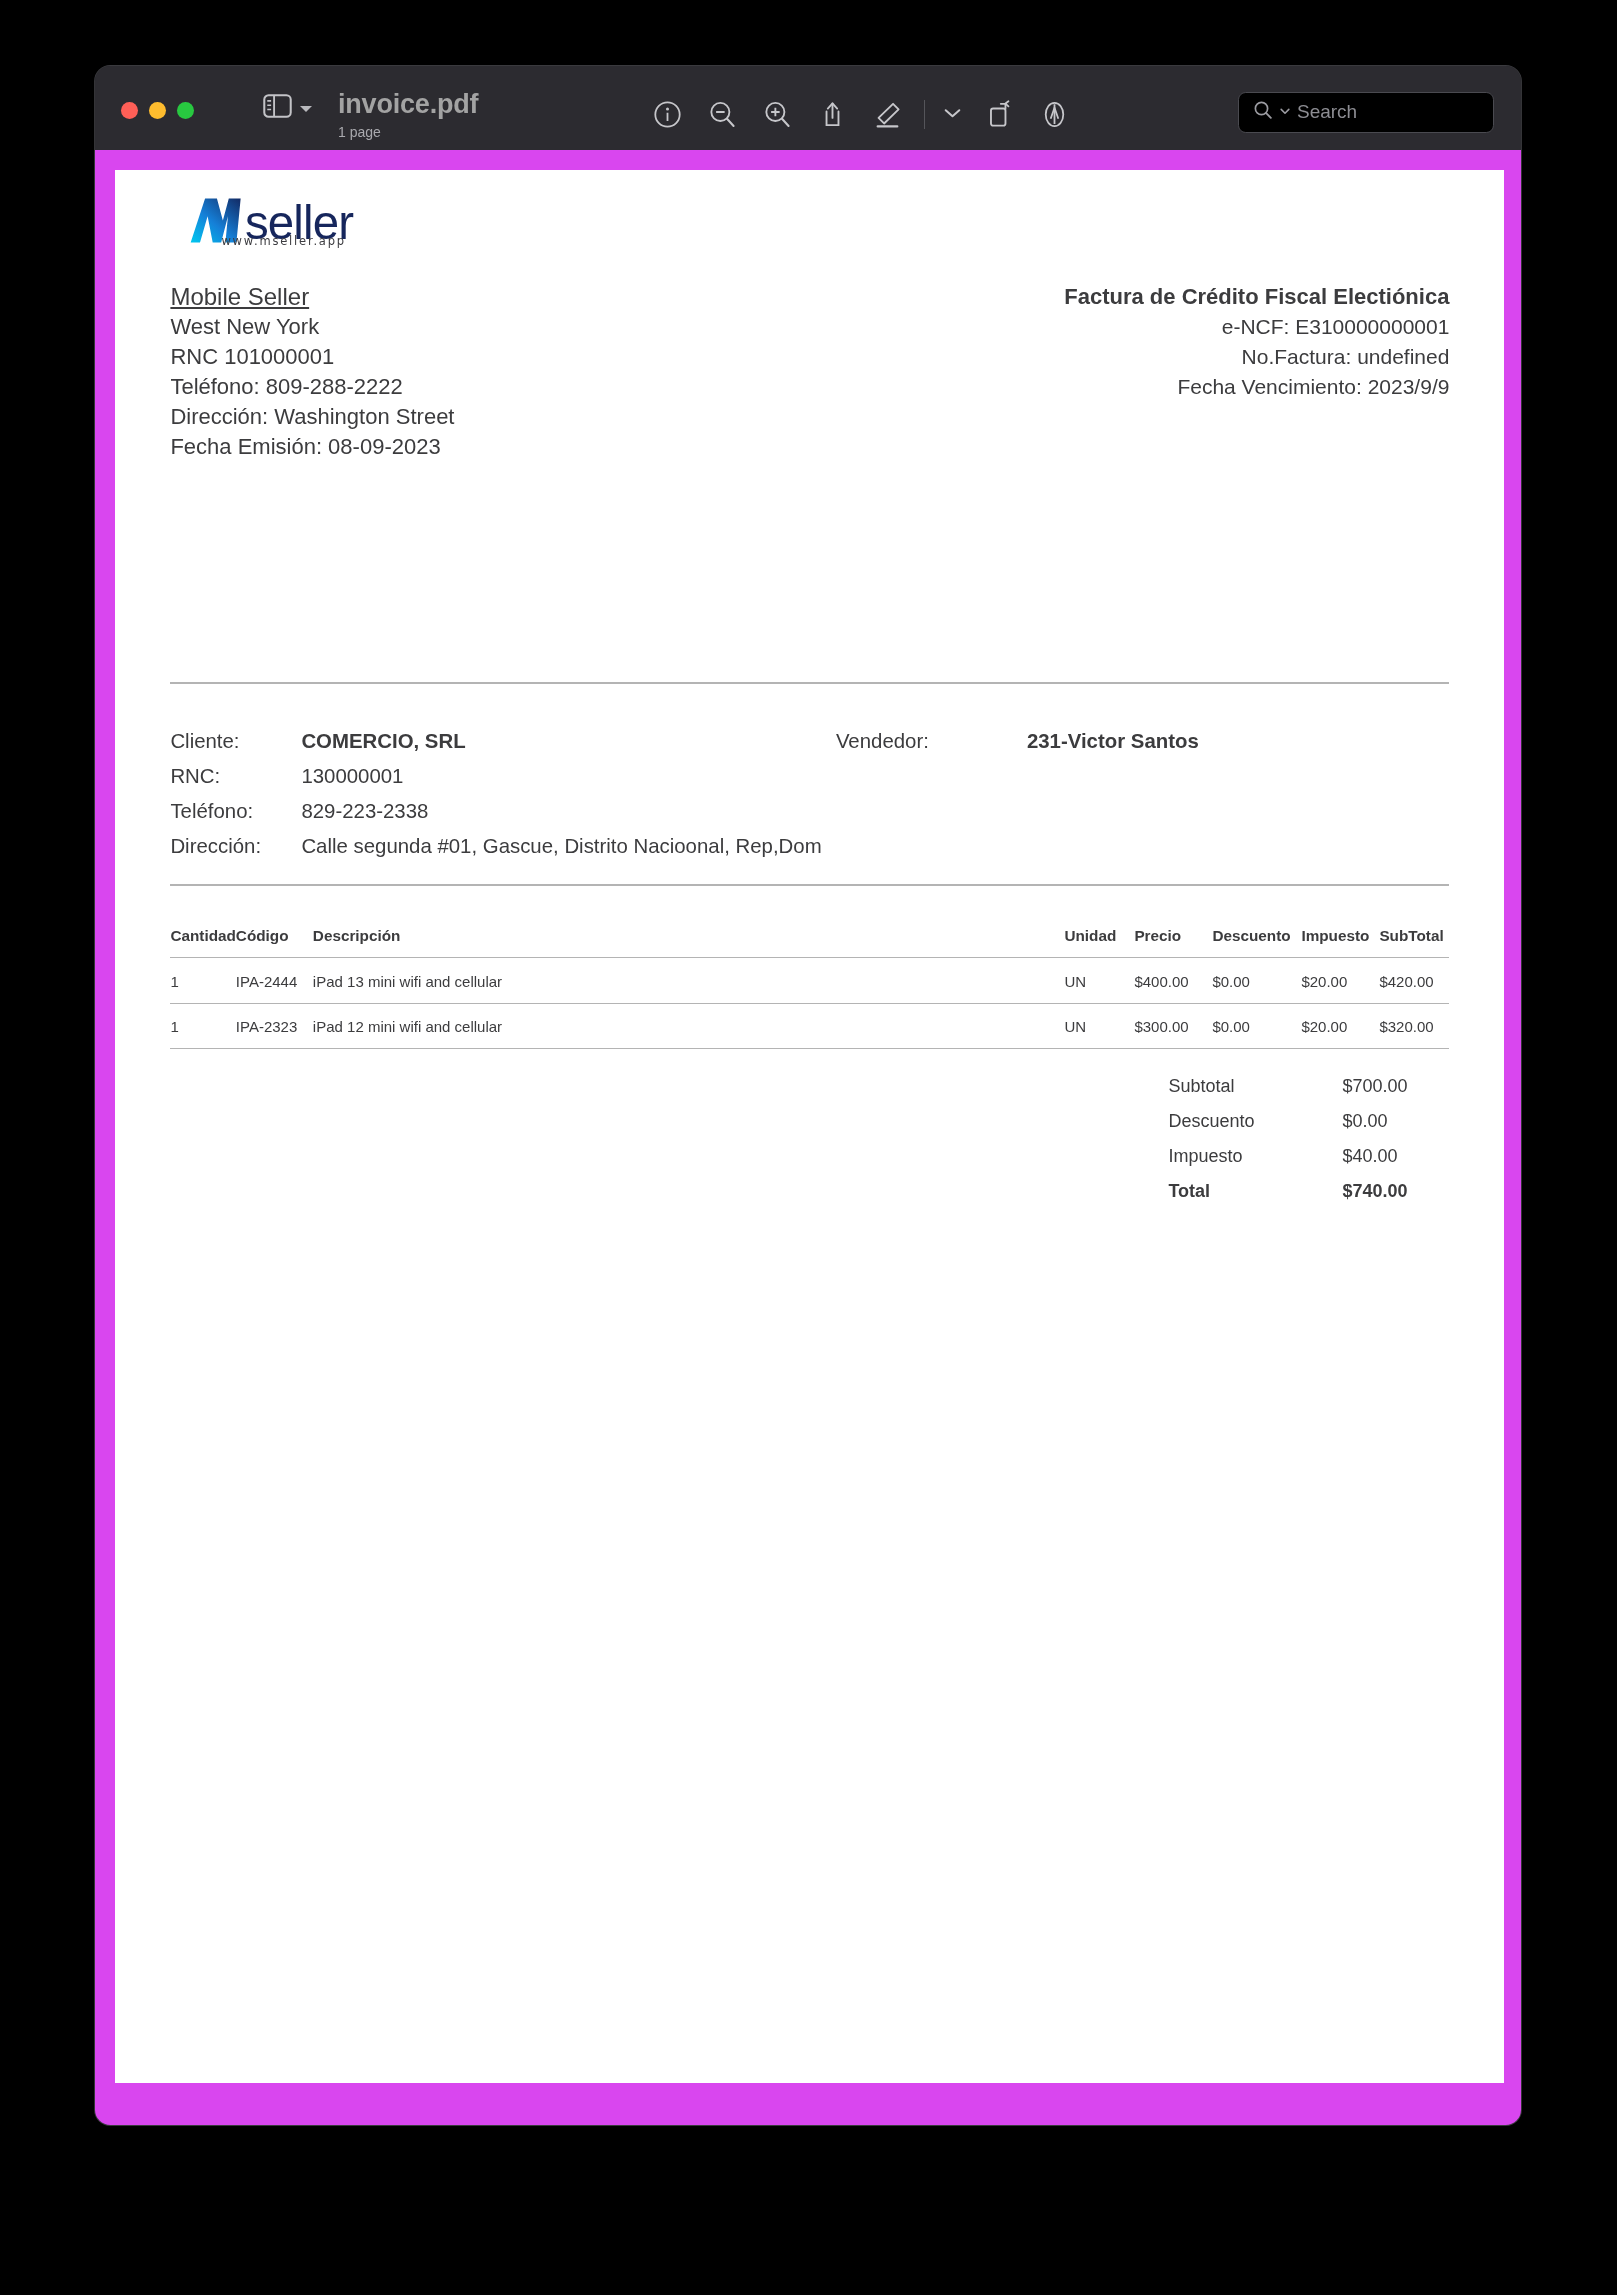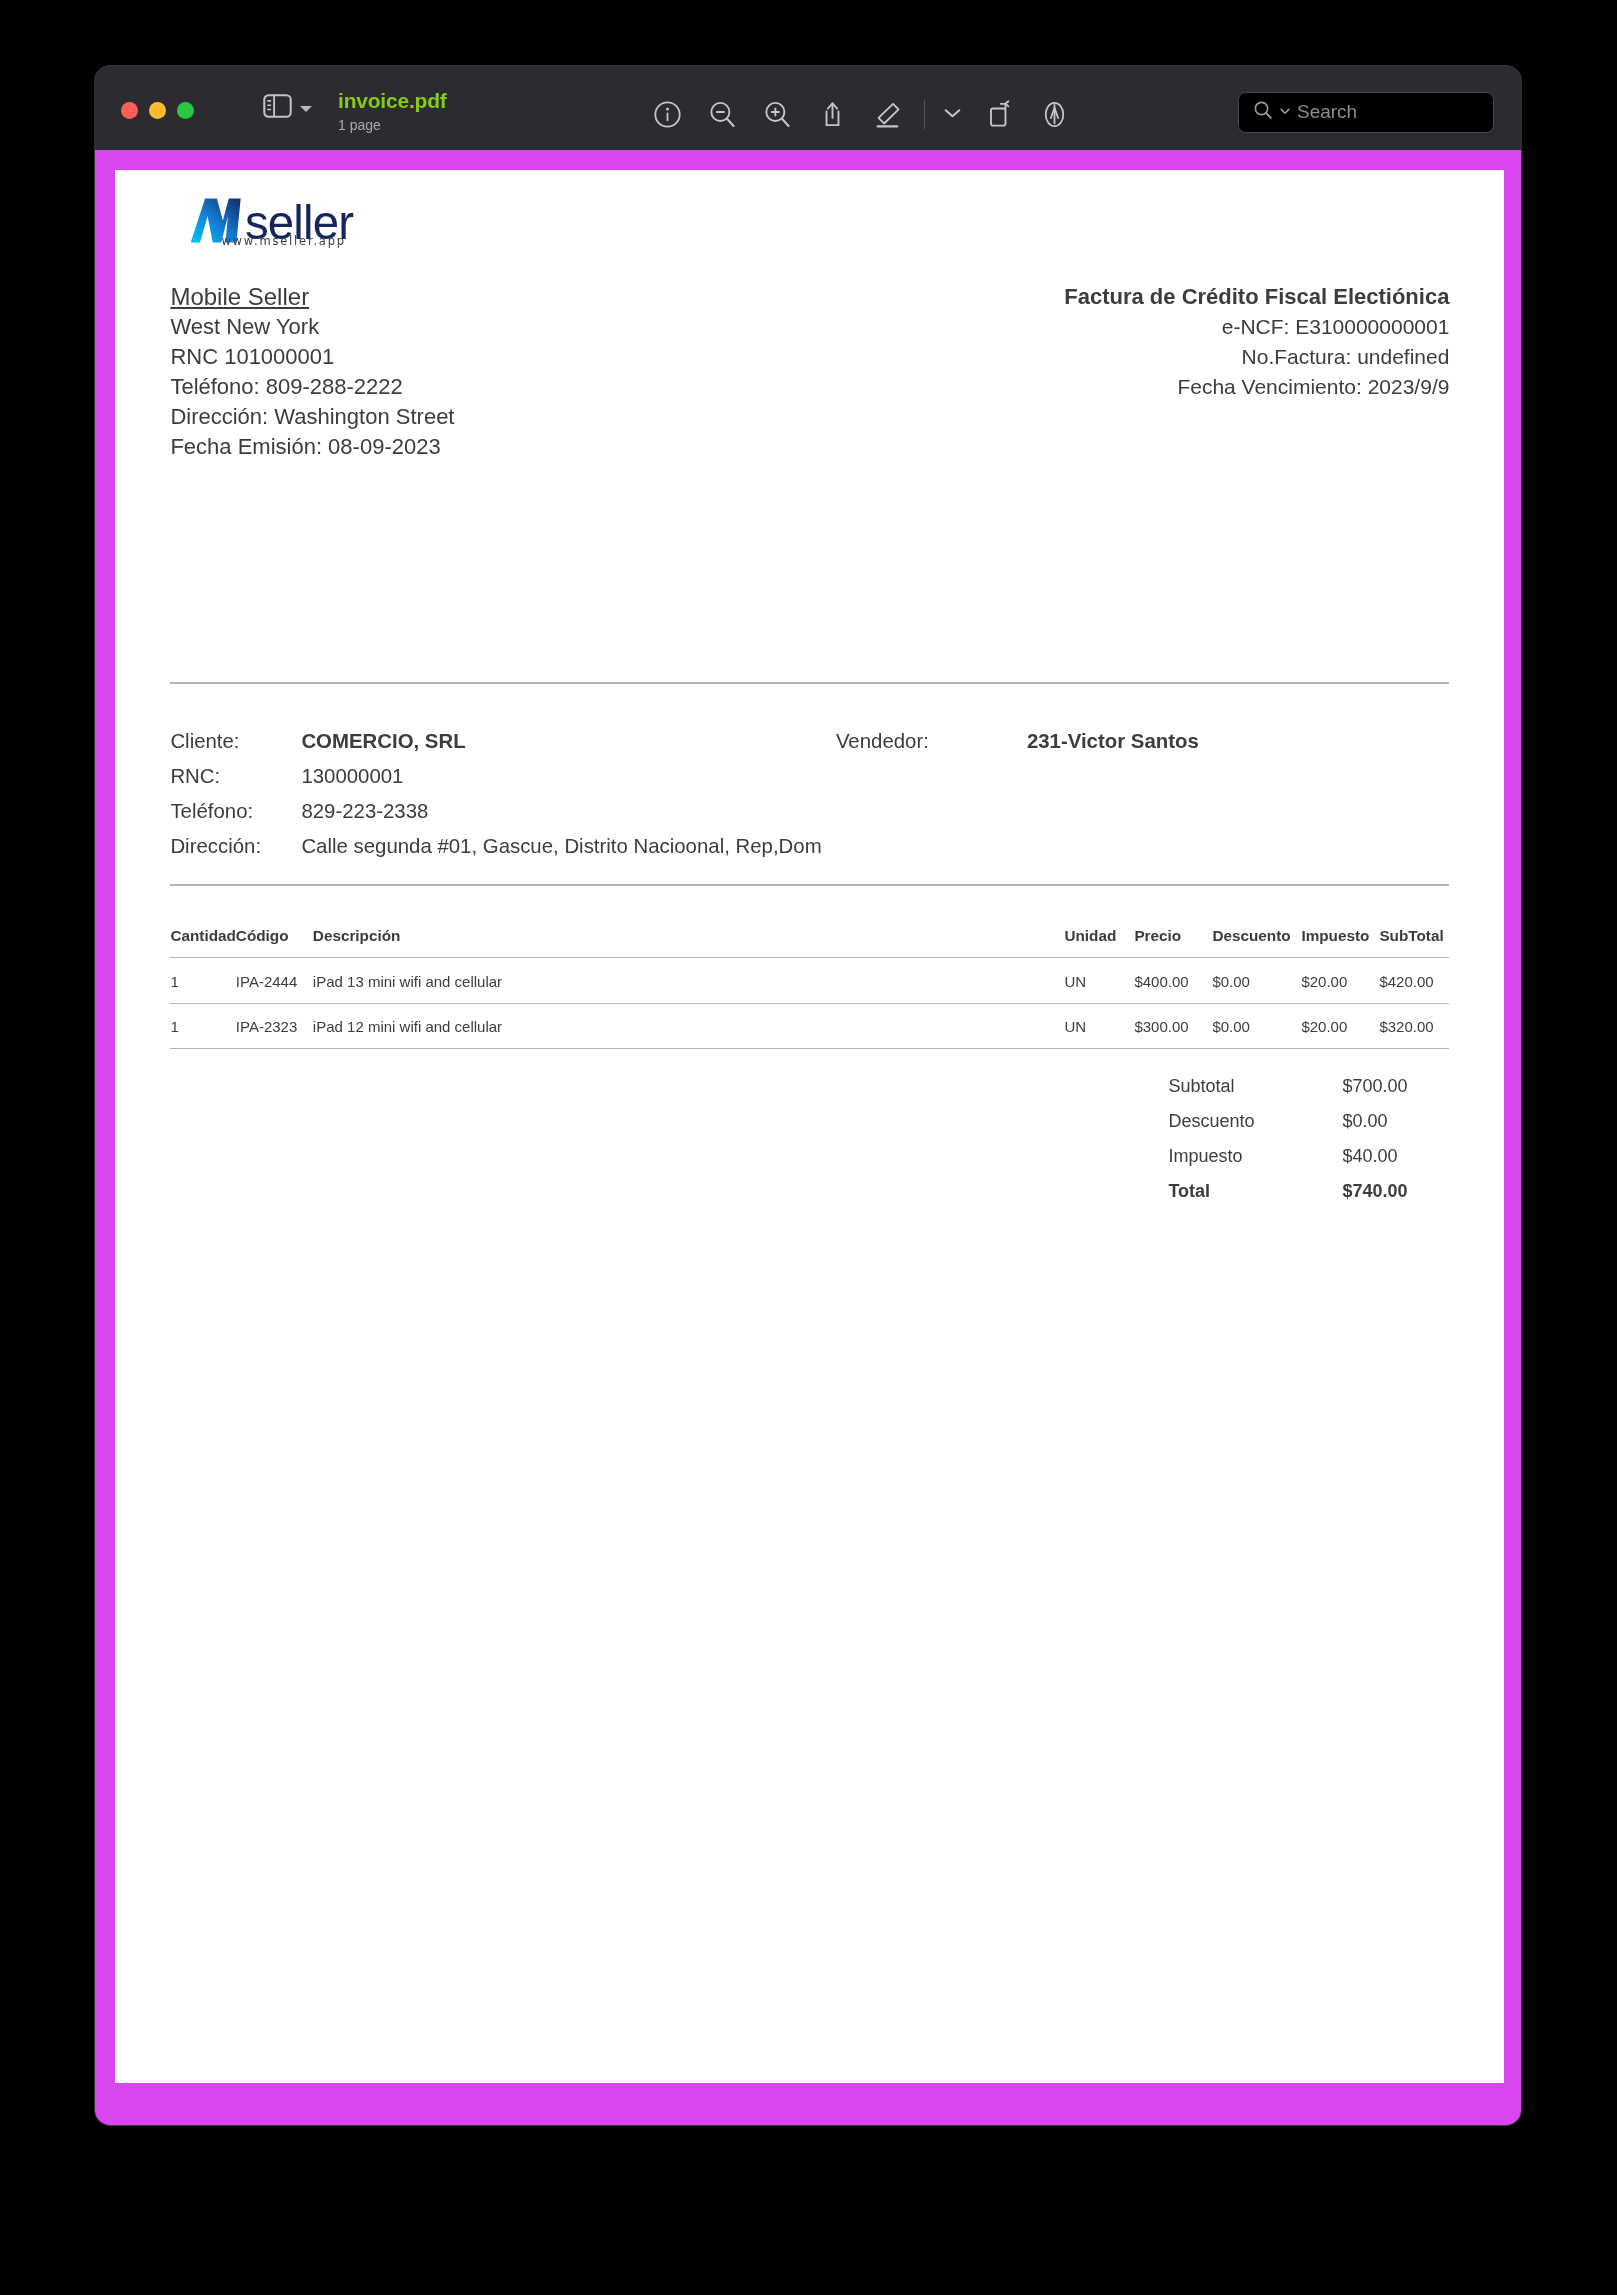--- a/index.html
+++ b/index.html
@@ -64,22 +64,22 @@
     margin-top: 2.6px;
   }
 
   .doc-title-wrap {
     position: absolute;
     left: 243px;
     top: 22px;
     width: 256px;
   }
   .doc-title {
-    color: #84cc16;
-    font-size: 21px;
+    color: #a3a3a3;
+    font-size: 27px;
     font-weight: bold;
     line-height: 1.25;
     letter-spacing: -0.2px;
   }
   .doc-sub {
     color: #a9a9ae;
     font-size: 14px;
     line-height: 1.35;
     margin-top: 1.7px;
   }

